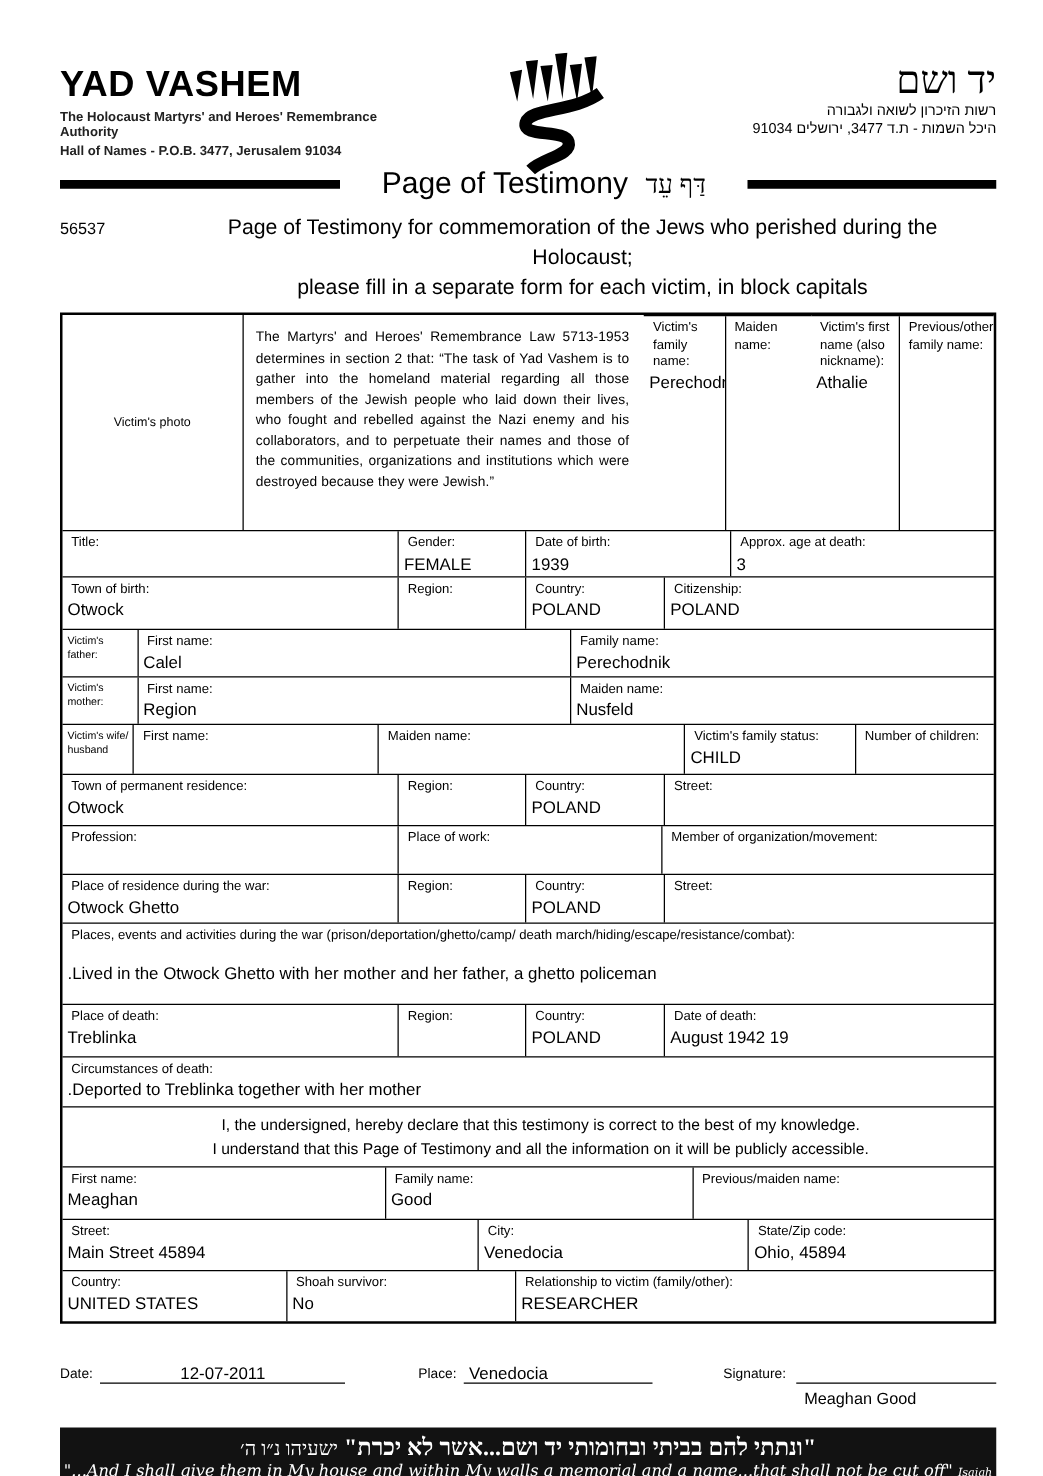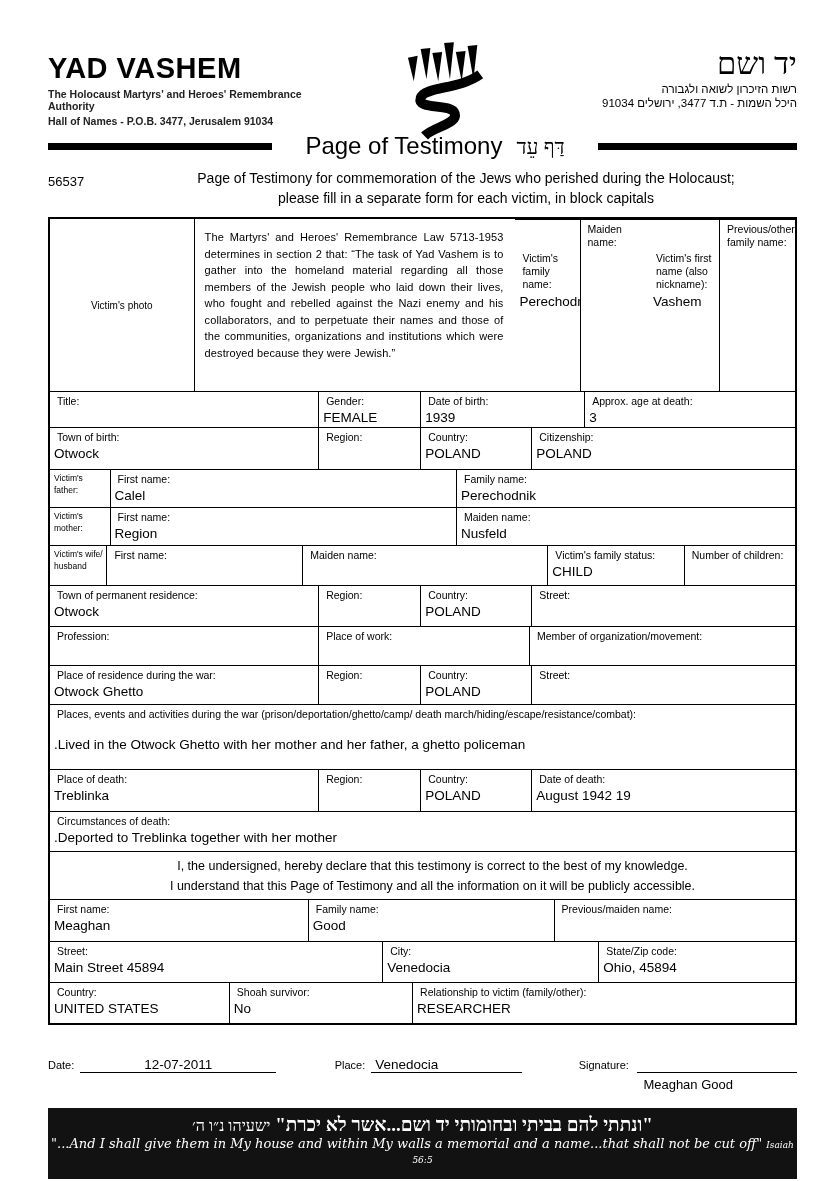--- a/index.html
+++ b/index.html
@@ -21,21 +21,21 @@
   .title-row{display:flex;align-items:center;margin-top:-14px;}
   .bar{height:7px;background:#000;}
   .bar-left{width:224px;}
   .bar-right{width:199px;}
   .title-center{flex:1;text-align:center;font-size:24px;white-space:nowrap;}
   .title-he{font-family:"Liberation Serif",serif;font-size:21px;margin-left:14px;}
 
   
   .instr-row{display:flex;margin-top:9px;}
   .serial{width:115px;font-size:13px;padding-top:5px;}
-  .instr{flex:1;text-align:center;font-size:14px;line-height:1.4;}
+  .instr{flex:1;text-align:center;font-size:17px;line-height:1.4;}
   .instr-sp{width:28px;}
 
   
   .form-table{margin-top:9px;border:2px solid #000;}
   .row{display:flex;border-top:1px solid #000;}
   .row:first-child{border-top:none;}
   .cell{box-sizing:border-box;overflow:hidden;}
   .cell + .cell{border-left:1px solid #000;}
   .lbl{font-size:10.5px;padding:3px 6px 0 7px;line-height:1.25;}
   .val{font-size:13.5px;padding:2px 6px 2px 4px;}
@@ -68,21 +68,21 @@
   .f-en-src{font-size:9px;}
 
   .w36{width:36%;} .w137{width:13.7%;} .w22{width:22%;} .w283{width:28.3%;}
   .w149{width:14.9%;} .w354{width:35.4%;}
   .w8{width:8%;} .w465{width:46.5%;} .w455{width:45.5%;}
   .w28{width:28%;} .w286{width:28.6%;} .w195{width:19.5%;margin-left:45px;} .w159{width:15.9%;}
   .w357{width:35.7%;}
   .w346{width:34.6%;} .w33{width:33%;} .w324{width:32.4%;}
   .w446{width:44.6%;} .w29{width:29%;} .w264{width:26.4%;}
   .w24{width:24%;} .w246{width:24.6%;} .w514{width:51.4%;}
-  .w48{width:48%;margin-top:29px;} .w52{width:52%;}
+  .w48{width:48%;} .w52{width:52%;}
 </style>
 </head>
 <body>
 
 <div class="page">
   <div class="content">
 
     <header class="masthead">
       <div class="mast-left">
         <div class="org-name">YAD VASHEM</div>
@@ -140,21 +140,21 @@
               <div class="val">Perechodnik</div>
             </div>
             <div class="cell w52">
               <div class="lbl">Maiden name:</div>
               <div class="val"></div>
             </div>
           </div>
           <div class="subrow">
             <div class="cell w48">
               <div class="lbl">Victim's first name (also nickname):</div>
-              <div class="val">Vashem</div>
+              <div class="val">Athalie</div>
             </div>
             <div class="cell w52">
               <div class="lbl">Previous/other family name:</div>
               <div class="val"></div>
             </div>
           </div>
         </div>
       </div>
 
       <div class="row" style="min-height:35px">

